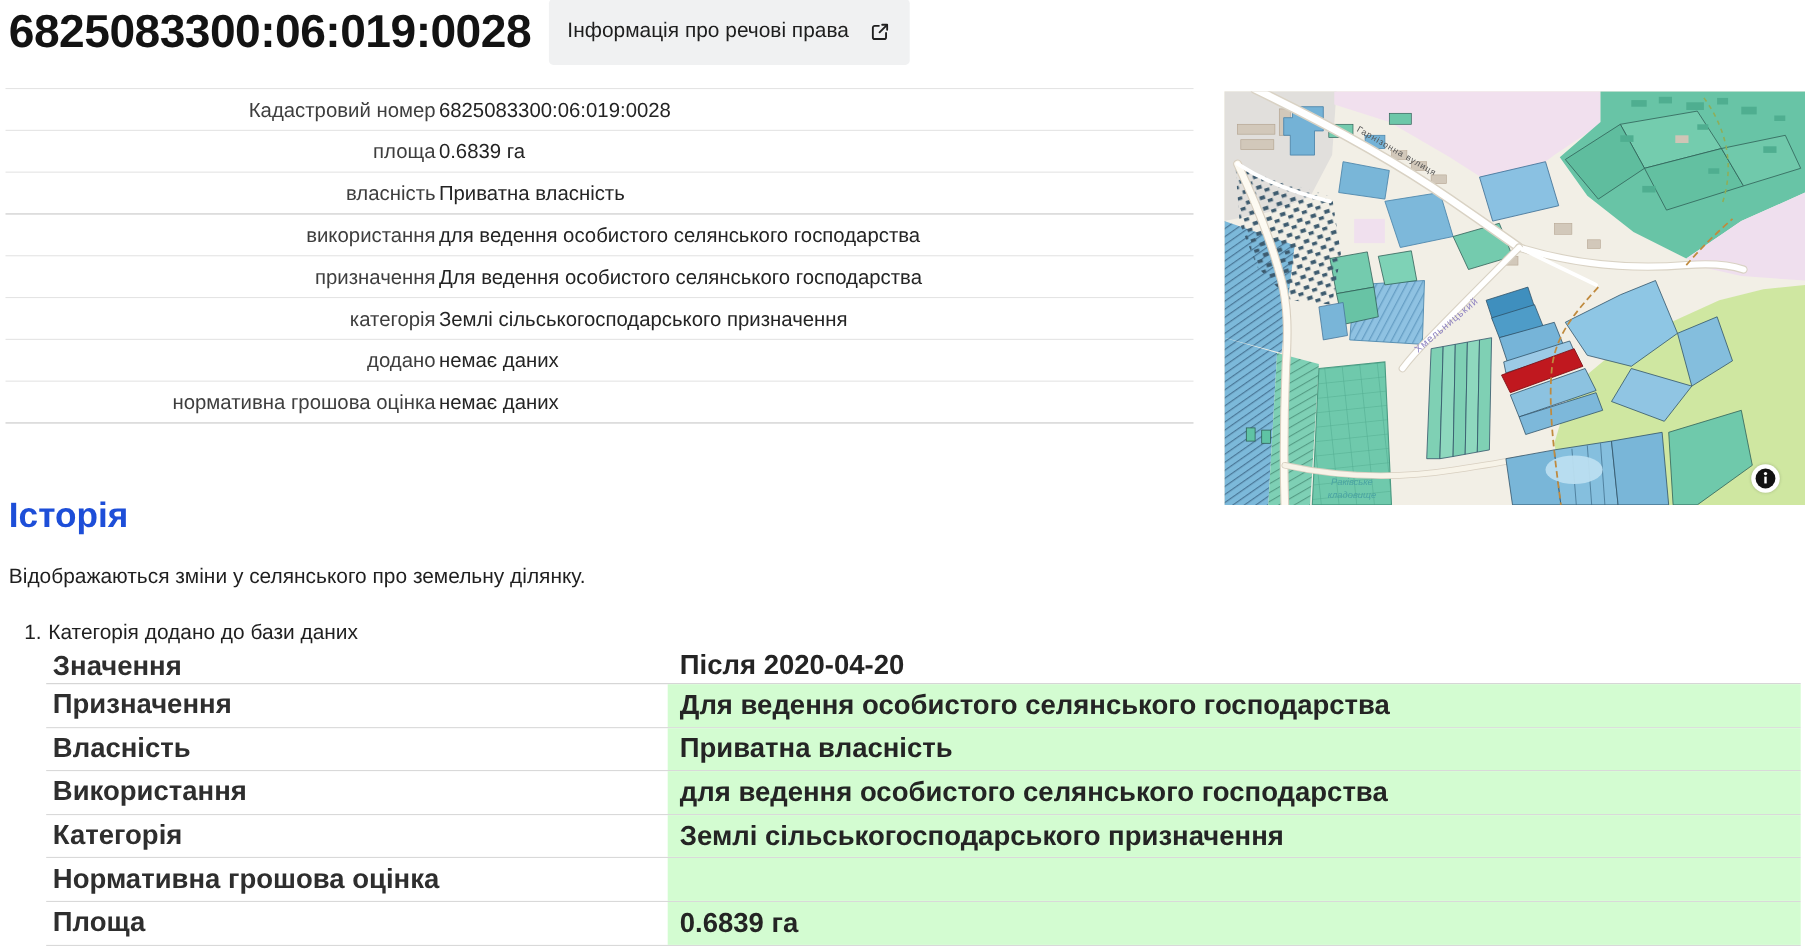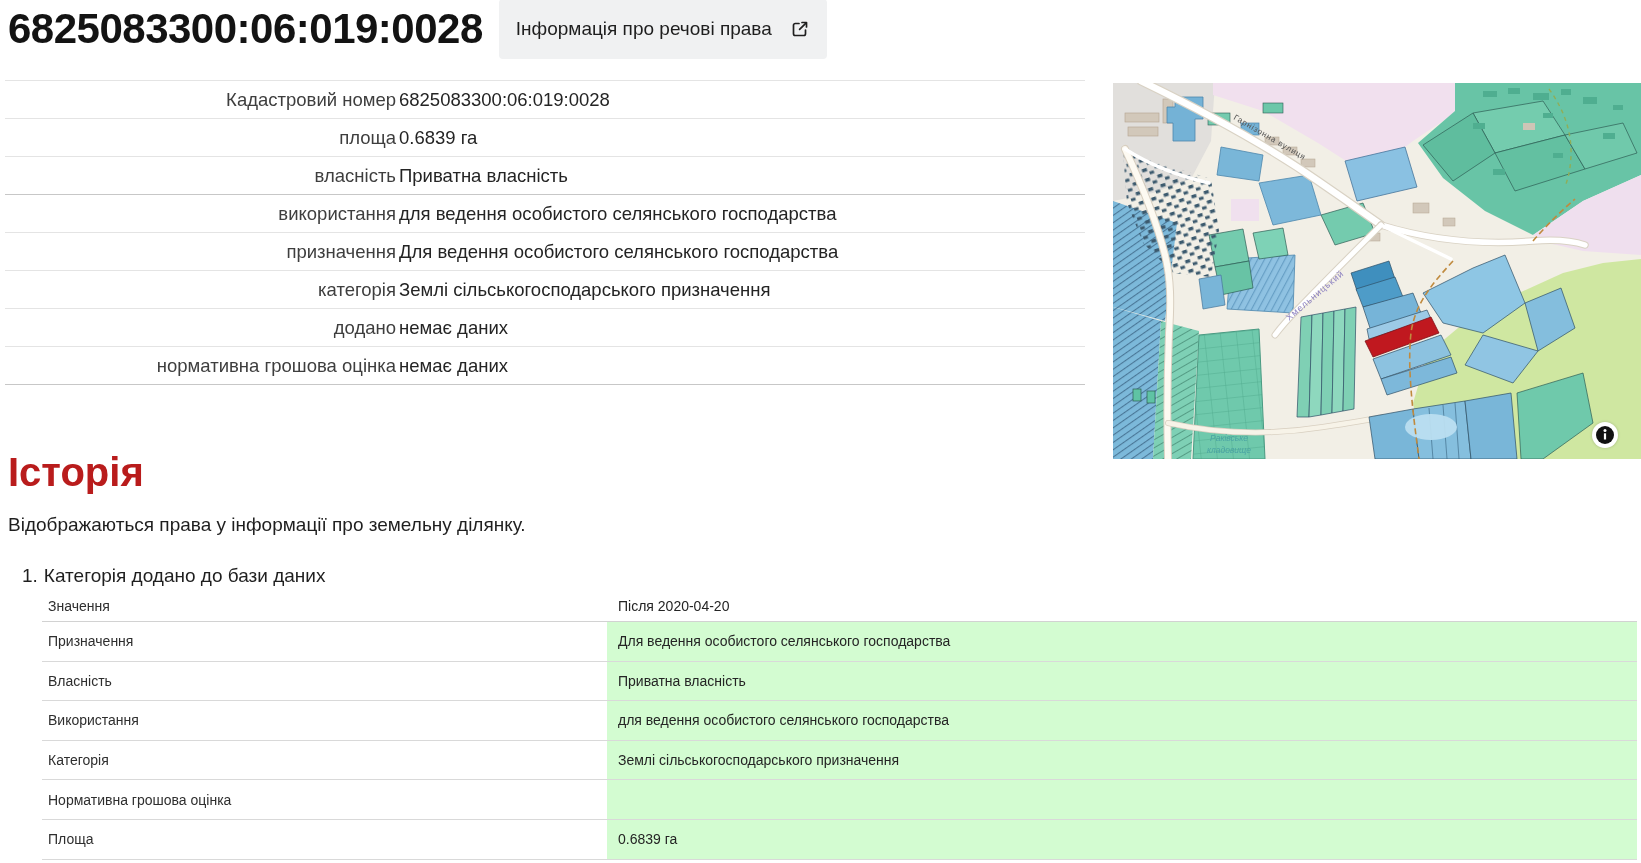--- a/index.html
+++ b/index.html
@@ -23,25 +23,25 @@
   .ivalue{position:absolute;left:394px;color:#242424;white-space:nowrap;}
   
   .map{position:absolute;left:1113px;top:83px;width:528px;height:376px;background:#f2efe6;overflow:hidden;}
   .map svg{display:block;}
   .map-info-btn{
     position:absolute;left:479px;top:339px;width:26px;height:26px;border-radius:50%;
     background:#fff;display:flex;align-items:center;justify-content:center;
     box-shadow:0 0 3px rgba(0,0,0,.2);cursor:pointer;border:none;padding:0;
   }
   
-  h2.hist{position:absolute;left:8px;top:450px;margin:0;font-size:40px;font-weight:700;color:#b91c1c;}
+  h2.hist{position:absolute;left:8px;top:450px;margin:0;font-size:32px;font-weight:700;color:#1d4ed8;}
   .hist-desc{position:absolute;left:8px;top:514px;margin:0;font-size:19px;color:#1f1f1f;}
   .hist-item{position:absolute;left:22px;top:565px;font-size:19px;color:#1f1f1f;display:flex;gap:6px;}
   .history-table{position:absolute;left:42px;top:590px;width:1595px;}
-  .hrow{position:relative;height:38.6px;border-bottom:1px solid #d9d9d9;font-size:14px;}
+  .hrow{position:relative;height:38.6px;border-bottom:1px solid #d9d9d9;font-size:25px;font-weight:bold;}
   .hrow.first{height:31px;border-bottom-color:#d2d2d2;}
   .hlabel{position:absolute;left:6px;top:50%;transform:translateY(-50%);color:#2e2e2e;white-space:nowrap;}
   .hvalue{position:absolute;left:565px;right:0;top:0;bottom:0;display:flex;align-items:center;padding-left:11px;color:#242424;white-space:nowrap;}
   .hrow.hl .hvalue{background:var(--hl-green,#d3fcd1);}
 </style>
 </head>
 <body>
 
 <header class="page-header">
   <h1 class="title">6825083300:06:019:0028</h1>
@@ -241,21 +241,21 @@
   <button class="map-info-btn">
     <svg width="20" height="20" viewBox="0 0 20 20" aria-hidden="true">
       <circle cx="10" cy="10" r="9" fill="#111111"></circle>
       <rect x="8.9" y="8.3" width="2.2" height="6.2" fill="#ffffff"></rect>
       <circle cx="10" cy="5.5" r="1.5" fill="#ffffff"></circle>
     </svg>
   </button>
 </div>
 
 <h2 class="hist">Історія</h2>
-<p class="hist-desc">Відображаються права у інформації про земельну ділянку.</p>
+<p class="hist-desc">Відображаються зміни у селянського про земельну ділянку.</p>
 
 <div class="hist-item">
   <span>1.</span>
   <span>Категорія додано до бази даних</span>
 </div>
 
 <section class="history-table">
     <div class="hrow first">
     <div class="hlabel">Значення</div>
     <div class="hvalue">Після 2020-04-20</div>

